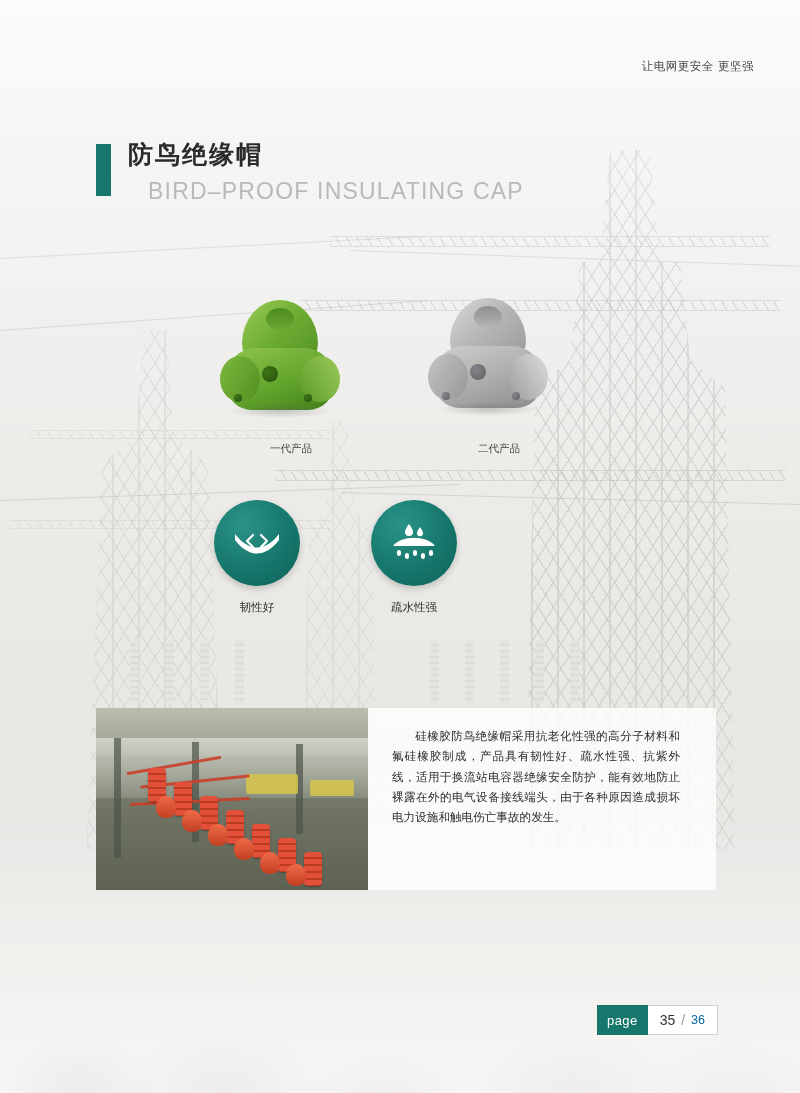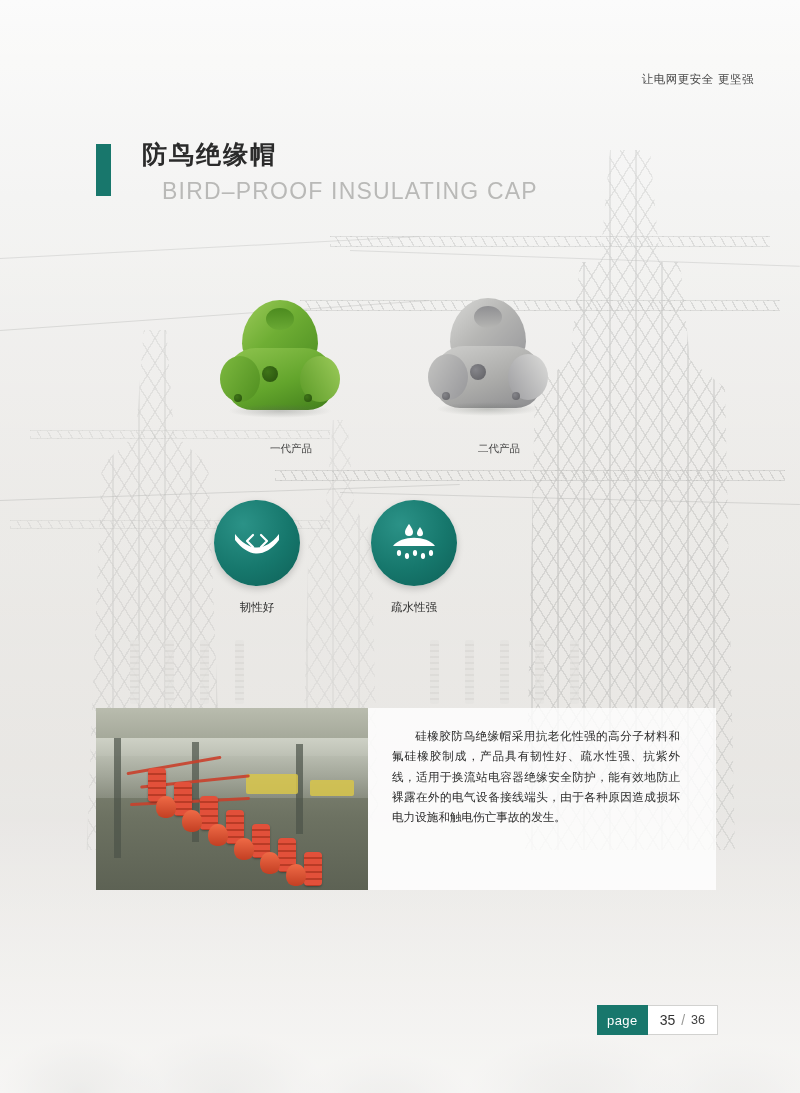--- a/index.html
+++ b/index.html
@@ -80,27 +80,27 @@
       radial-gradient(ellipse 140px 80px at 92% 103%, rgba(150,152,148,.35), rgba(0,0,0,0) 70%),
       linear-gradient(180deg, rgba(255,255,255,0) 0%, rgba(242,241,239,.35) 60%, rgba(246,245,243,.6) 100%);
   }
   .veil{
     position:absolute;inset:0;
     background:linear-gradient(180deg, rgba(255,255,255,.55) 0%, rgba(255,255,255,.25) 30%, rgba(255,255,255,.18) 55%, rgba(255,255,255,.35) 78%, rgba(255,255,255,.55) 100%);
   }
 
   
   .header-slogan{
-    position:absolute;right:46px;top:72px;
+    position:absolute;right:46px;top:59px;
     font-size:11.5px;color:#4a4a4a;letter-spacing:.5px;
     white-space:nowrap;
   }
 
   
-  .title-block{position:absolute;left:96px;top:140px;padding-left:14px;}
+  .title-block{position:absolute;left:96px;top:140px;}
   .title-bar{
     position:absolute;left:0;top:4px;width:15px;height:52px;background:#18776c;
   }
   .title-cn{
     margin-left:32px;font-size:25px;font-weight:bold;color:#2b2b2b;
     letter-spacing:2px;line-height:1.2;
   }
   .title-en{
     margin-left:52px;margin-top:8px;
     font-size:23px;color:#b9b9b7;letter-spacing:1.2px;
@@ -230,21 +230,21 @@
     background:#18776c;color:#fff;font-size:13px;
     padding:0 10px;display:flex;align-items:center;
     letter-spacing:.4px;font-family:"Liberation Sans",sans-serif;
   }
   .pagenum .nums{
     background:#fff;border:1px solid #d2d2d0;border-left:none;
     display:flex;align-items:center;padding:0 12px;gap:6px;
     font-size:14px;color:#333;font-family:"Liberation Sans",sans-serif;
   }
   .pagenum .nums .sep{color:#9a9a98;}
-  .pagenum .nums .total{color:#404040;font-size:12.5px;}
+  .pagenum .nums .total{color:#0369a1;font-size:12.5px;}
 </style>
 </head>
 <body>
 
 <div class="page">
 
   <div class="bg-photo">
     <div class="sky"></div>
 
     <div class="pylon lattice tower-main"></div>

